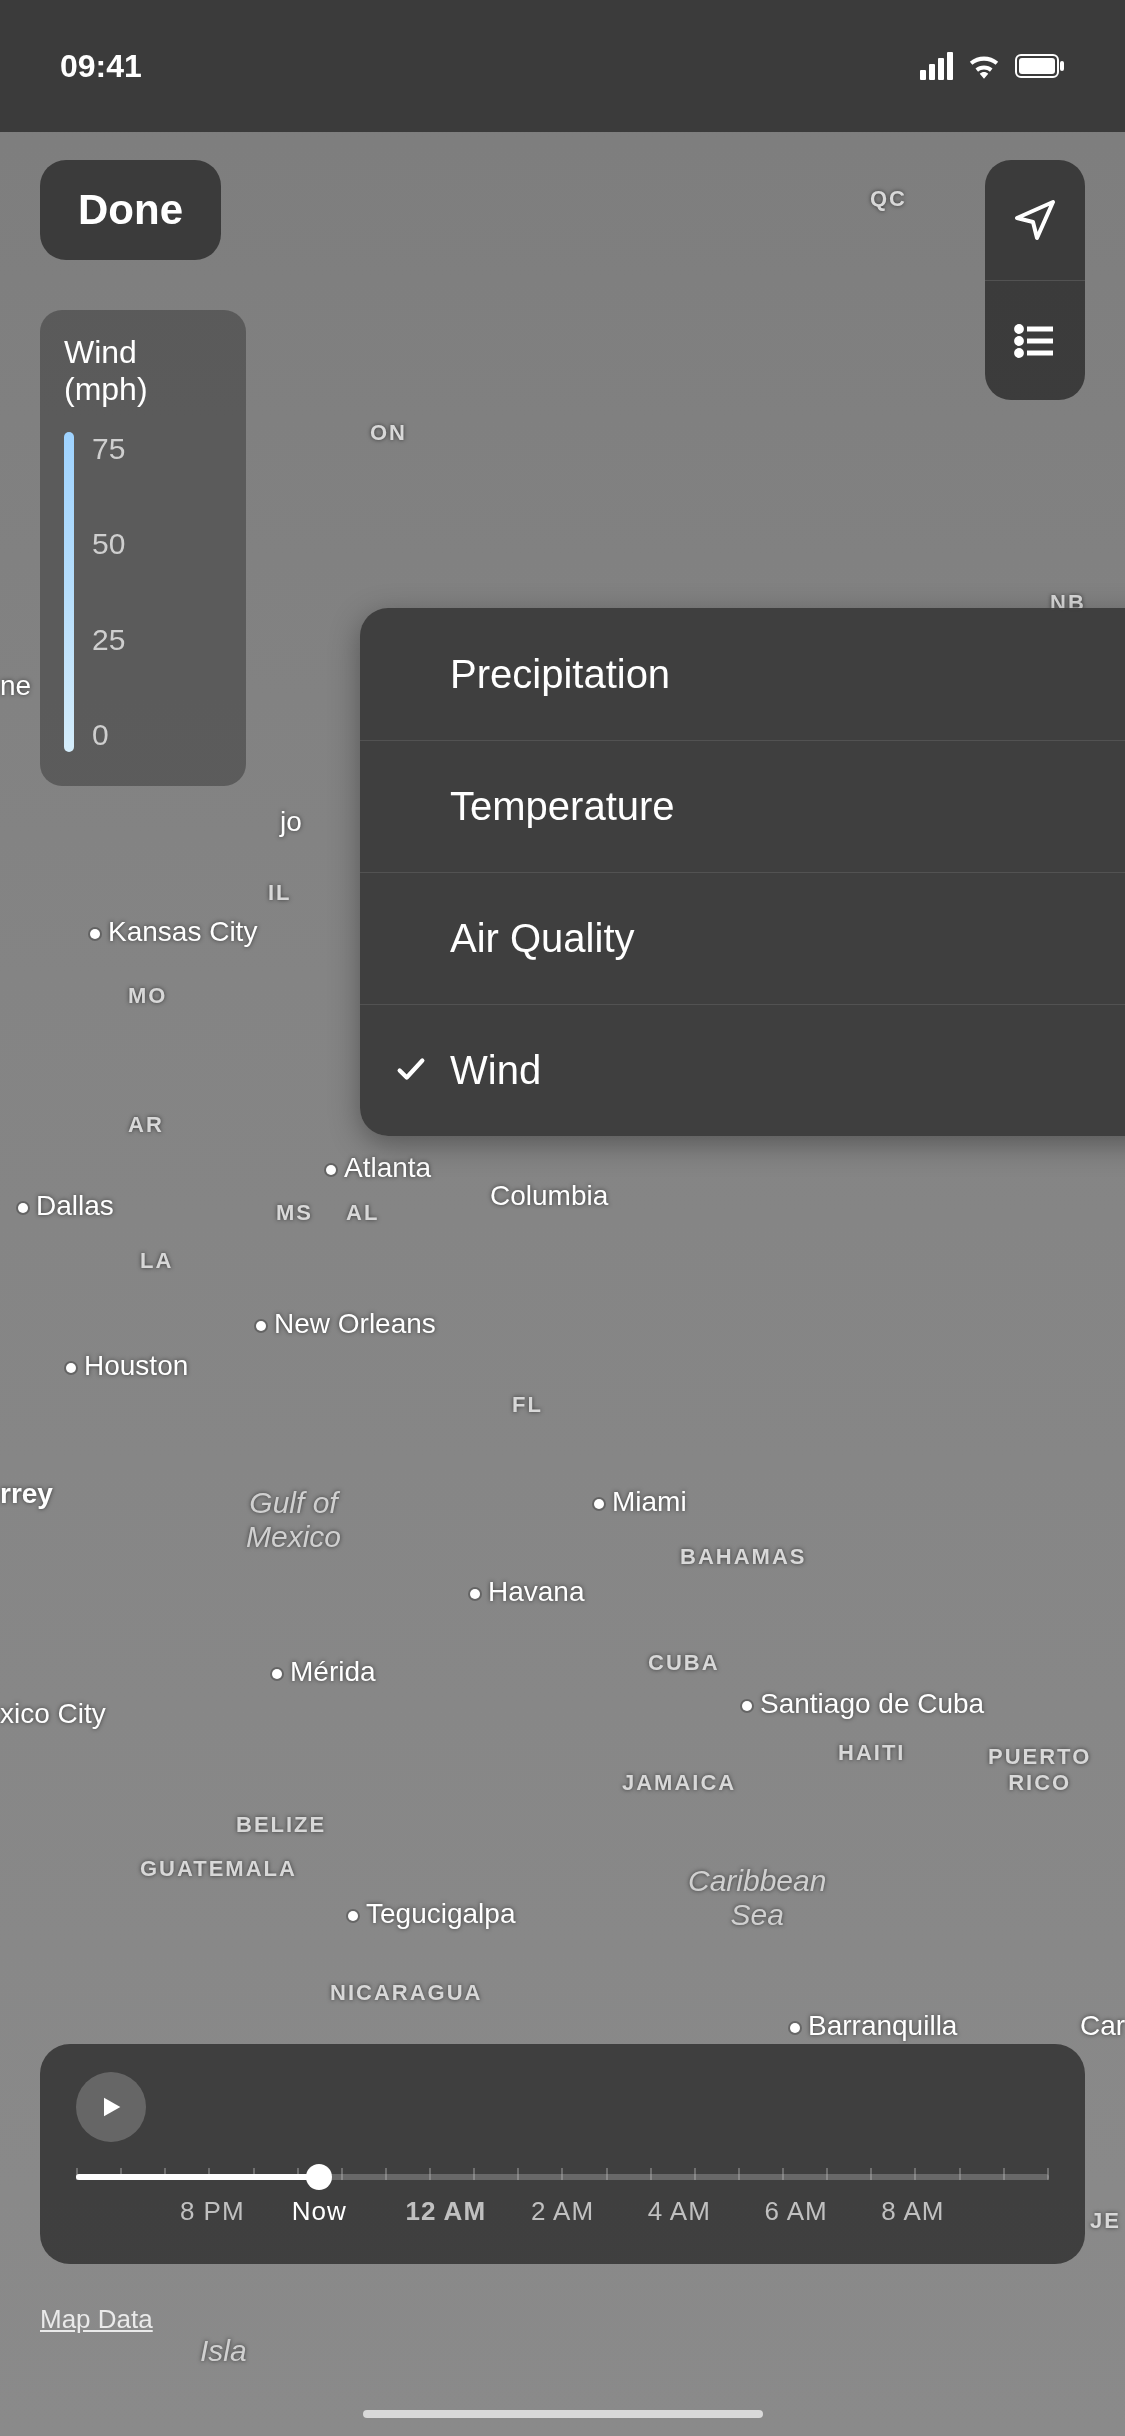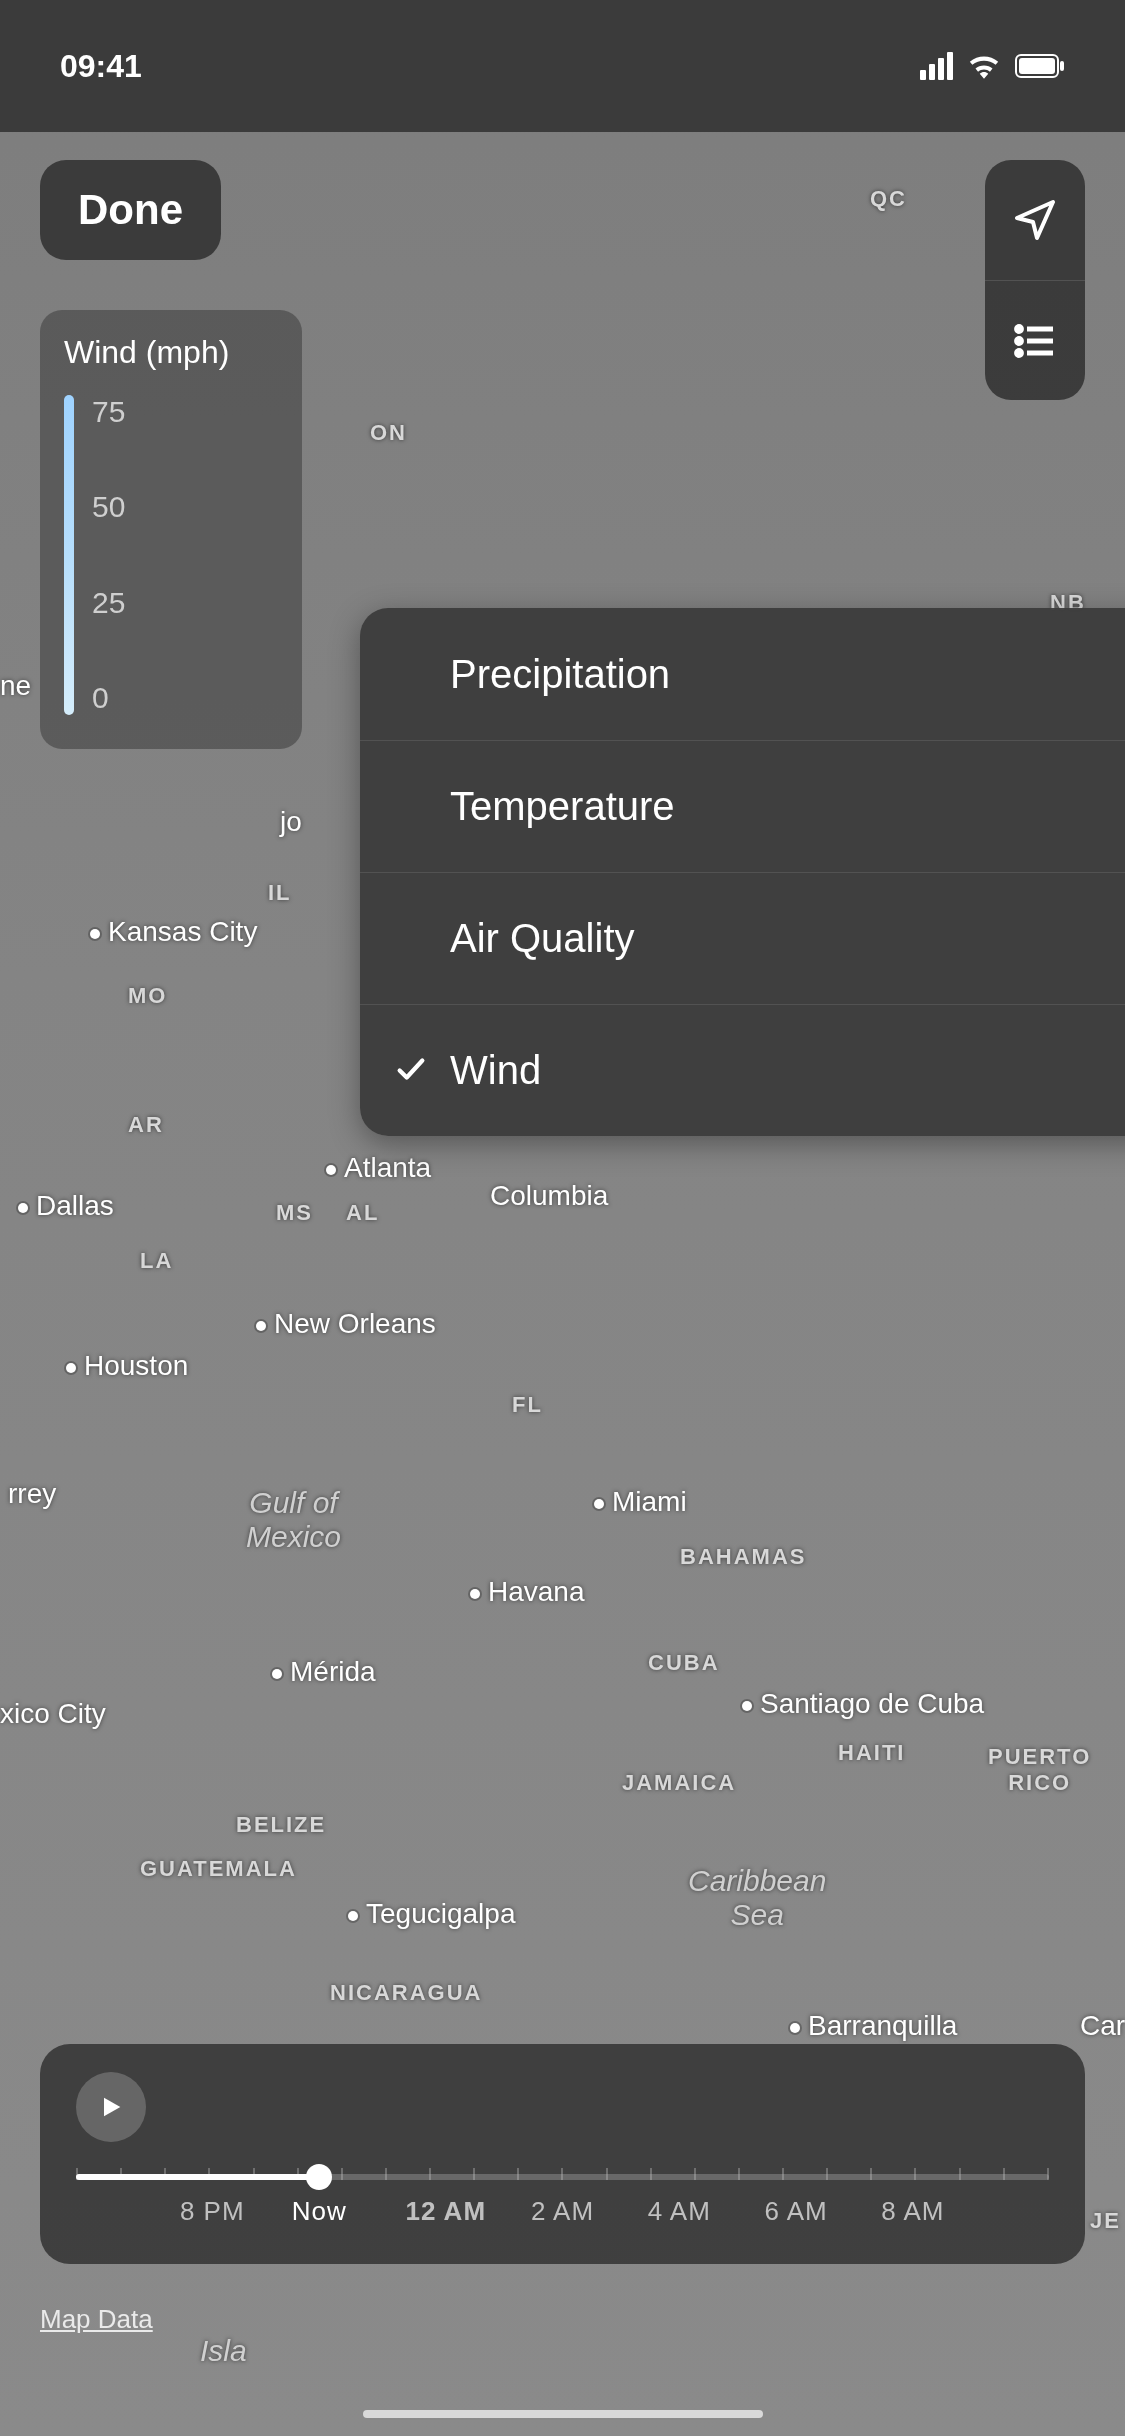--- a/index.html
+++ b/index.html
@@ -65,21 +65,21 @@
   border-radius:26px; z-index:50;
   display:flex; flex-direction:column;
 }
 .right-controls .ctrl { height:120px; display:flex; align-items:center; justify-content:center; }
 .right-controls .ctrl + .ctrl { border-top:1px solid rgba(255,255,255,.12); }
 .right-controls svg { stroke:#fff; fill:none; }
 
 
 .legend {
   position:absolute; top:310px; left:40px;
-  width:262px; padding: 24px 24px 34px 24px;
+  width:206px; padding: 24px 24px 34px 24px;
   background: rgba(70,70,70,.65);
   border-radius:22px; z-index:40;
 }
 .legend-title { color:#fff; font-size:32px; font-weight:500; margin-bottom:24px; }
 .legend-scale { display:flex; height:320px; }
 .legend-bar { width:10px; border-radius:5px; margin-right:18px;
   background: linear-gradient(180deg,#9fd3ff 0%,#b6defc 50%,#d5edfb 100%); }
 .legend-ticks { display:flex; flex-direction:column; justify-content:space-between; }
 .legend-ticks span { color:#cfcfcf; font-size:30px; }
 
@@ -151,21 +151,21 @@
   <span class="map-label small" style="top:1112px;left:128px;">AR</span>
   <span class="map-label city-dot" style="top:1190px;left:18px;">Dallas</span>
   <span class="map-label small" style="top:1200px;left:276px;">MS</span>
   <span class="map-label small" style="top:1200px;left:346px;">AL</span>
   <span class="map-label city-dot" style="top:1152px;left:326px;">Atlanta</span>
   <span class="map-label" style="top:1180px;left:490px;">Columbia</span>
   <span class="map-label small" style="top:1248px;left:140px;">LA</span>
   <span class="map-label city-dot" style="top:1308px;left:256px;">New Orleans</span>
   <span class="map-label small" style="top:1392px;left:512px;">FL</span>
   <span class="map-label city-dot" style="top:1350px;left:66px;">Houston</span>
-  <span class="map-label" style="top:1478px;left:8px;">rrey</span>
+  <span class="map-label" style="top:1478px;left:0px;font-weight:bold;">rrey</span>
   <span class="map-label water" style="top:1486px;left:246px; white-space:pre;">Gulf of
 Mexico</span>
   <span class="map-label city-dot" style="top:1486px;left:594px;">Miami</span>
   <span class="map-label small" style="top:1544px;left:680px;">BAHAMAS</span>
   <span class="map-label city-dot" style="top:1576px;left:470px;">Havana</span>
   <span class="map-label city-dot" style="top:1656px;left:272px;">Mérida</span>
   <span class="map-label small" style="top:1650px;left:648px;">CUBA</span>
   <span class="map-label city-dot" style="top:1688px;left:742px;">Santiago de Cuba</span>
   <span class="map-label small" style="top:1740px;left:838px;">HAITI</span>
   <span class="map-label small" style="top:1744px;left:988px; white-space:pre; text-align:center;">PUERTO

